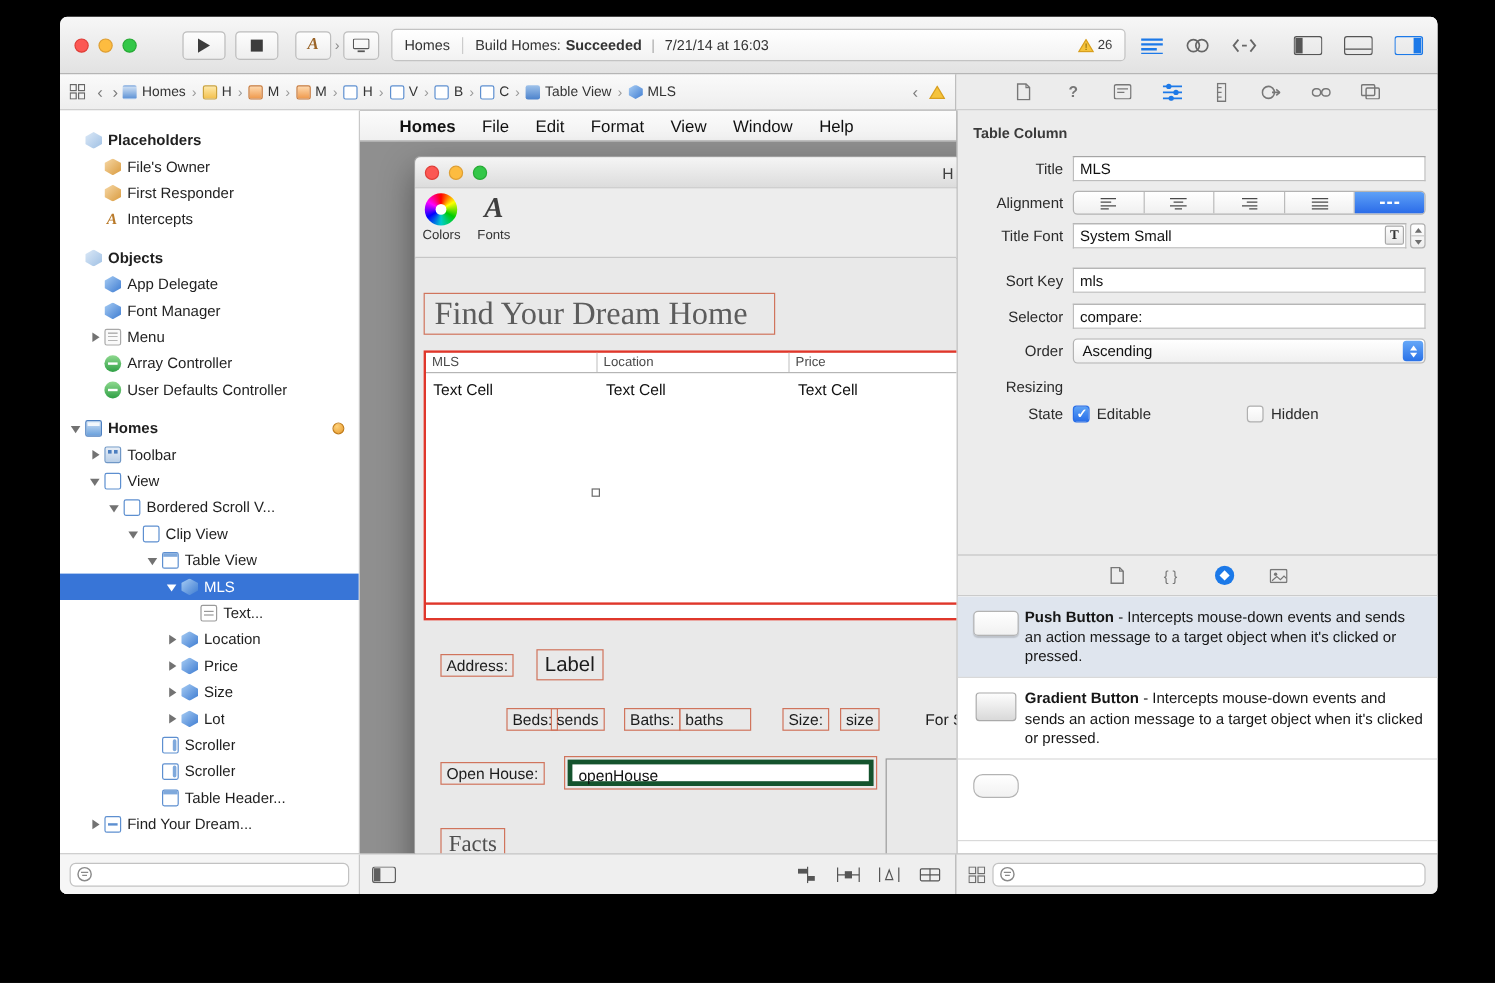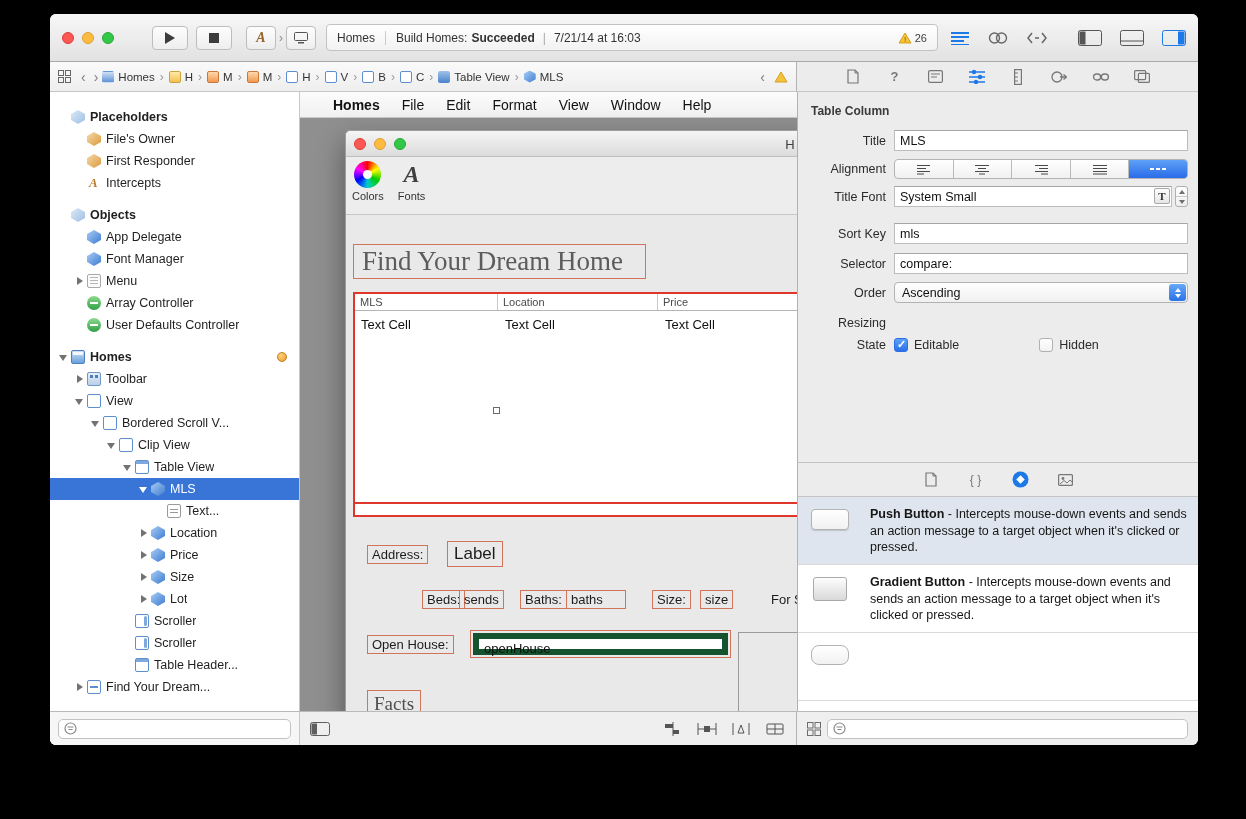--- a/index.html
+++ b/index.html
@@ -115,21 +115,21 @@
 .ibtable { position:absolute; left:7px; top:76px; width:540px; height:225px; background:#fff; border:2px solid #df372b; }
 .ibt-header { height:17px; display:flex; border-bottom:1px solid #b5b5b5; font-size:11px; color:#4a4a4a; }
 .ibt-hcell { padding:2px 0 0 5px; border-right:1px solid #c9c9c9; }
 .ibt-hcell.c1 { width:143px; } .ibt-hcell.c2 { width:160px; } .ibt-hcell.c3 { flex:1; border-right:none; }
 .ibt-cell { position:absolute; top:23px; font-size:13px; color:#111; }
 .redline { position:absolute; left:0; right:0; top:208px; height:2px; background:#df372b; }
 .handle { position:absolute; left:138px; top:113px; width:7px; height:7px; background:#fff; border:1px solid #6a6a6a; }
 .flabel { position:absolute; border:1px solid #d0745c; font-size:13px; color:#1c1c1c; padding:1px 4px; white-space:nowrap; background:transparent; }
 .biglabel { font-size:17px; padding:2px 6px;margin-left:6px; }
 .factslabel { font:19px "Liberation Serif",serif; color:#4f4f4f; padding:2px 6px; }
-.ohfield { position:absolute; left:127px; top:417px; width:255px; height:22px; background:#fff; border:6px solid #14532d;
+.ohfield { position:absolute; left:127px; top:417px; width:255px; height:22px; background:#fff; border:4px solid #14532d;
   outline:1px solid #d0745c; outline-offset:2px; font-size:13px; color:#111; padding:2px 5px; }
 .graybox { position:absolute; left:392px; top:416px; width:150px; height:220px; border:1px solid #9b9b9b; }
 
 
 .utilities { width:401px; background:#ececec; border-left:1px solid #b2b2b2; display:flex; flex-direction:column; overflow:hidden; }
 .insp { height:370px; position:relative; }
 .insp-title { margin:12px 0 0 13px; font-size:12px; font-weight:bold; color:#3a3a3a; }
 .irow { display:flex; align-items:center; margin:8px 10px 0 0; }
 .irow .ilabel { width:96px; text-align:right; padding-right:8px; font-size:12.5px; color:#2b2b2b; flex:none; }
 .itext { flex:1; height:21px; border:1px solid #bdbdbd; border-top-color:#a5a5a5; background:#fff; font-size:12.5px; padding:0 5px; color:#111; }
@@ -154,21 +154,21 @@
   background:linear-gradient(#66a8f8,#2a72e8); display:flex; flex-direction:column; align-items:center; justify-content:center; gap:2px; }
 .pcap .up { border-left:3.5px solid transparent; border-right:3.5px solid transparent; border-bottom:4px solid #fff; }
 .pcap .dn { border-left:3.5px solid transparent; border-right:3.5px solid transparent; border-top:4px solid #fff; }
 .cb { width:14px; height:14px; border-radius:3px; border:1px solid #b0b0b0; background:linear-gradient(#fff,#f2f2f2); flex:none; position:relative; }
 .cb.checked { background:linear-gradient(#5ba2f7,#2a6fe8); border-color:#2a6fe8; }
 .cb.checked::after { content:"✓"; position:absolute; left:2px; top:-1px; color:#fff; font-size:11px; font-weight:bold; }
 .cblabel { font-size:12.5px; color:#2b2b2b; margin-left:6px; }
 .lib-tabs { height:35px; border-top:1px solid #c3c3c3; border-bottom:1px solid #c3c3c3; background:#ececec;
   display:flex; align-items:center; justify-content:center; gap:23px; }
 .lib-list { flex:1; background:#fff; overflow:hidden; }
-.librow { display:flex; gap:20px; padding:9px 10px 1px 12px; border-bottom:1px solid #d9d9d9; min-height:68px; }
+.librow { display:flex; gap:4px; padding:9px 10px 1px 12px; border-bottom:1px solid #d9d9d9; min-height:68px; }
 .librow.sel { background:#dfe5ee; }
 .thumb { flex:none; width:40px; display:flex; justify-content:center; padding-top:3px; }
 .th-push { width:38px; height:21px; border:1px solid #b3b3b3; border-radius:4px; background:linear-gradient(#fff,#f1f1f1); box-shadow:0 1px 1px rgba(0,0,0,.15); }
 .th-grad { width:34px; height:24px; border:1px solid #aaa; border-radius:3px; background:linear-gradient(#fdfdfd,#d9d9d9); }
 .th-round { width:38px; height:20px; border:1px solid #b3b3b3; border-radius:8px; background:linear-gradient(#fff,#f1f1f1); }
 .libtext { font-size:12.5px; line-height:16.5px; color:#161616; }
 .libtext b { font-weight:bold; }
 
 
 .bottom { height:34px; display:flex; border-top:1px solid #b9b9b9; background:#efefef; }

